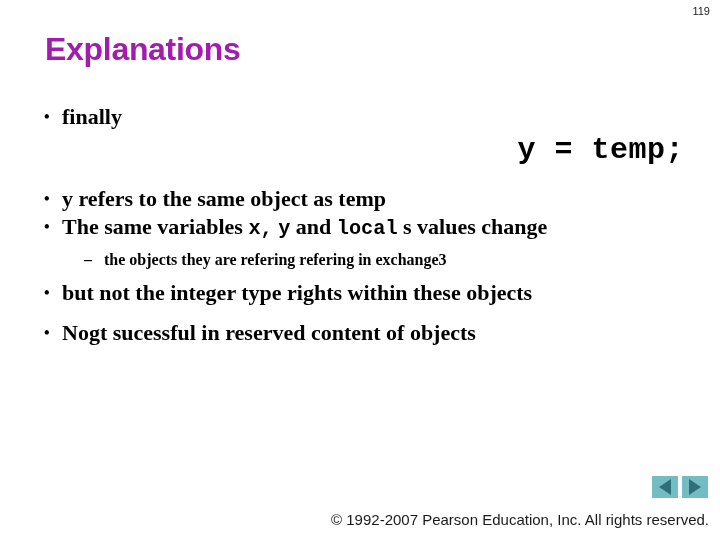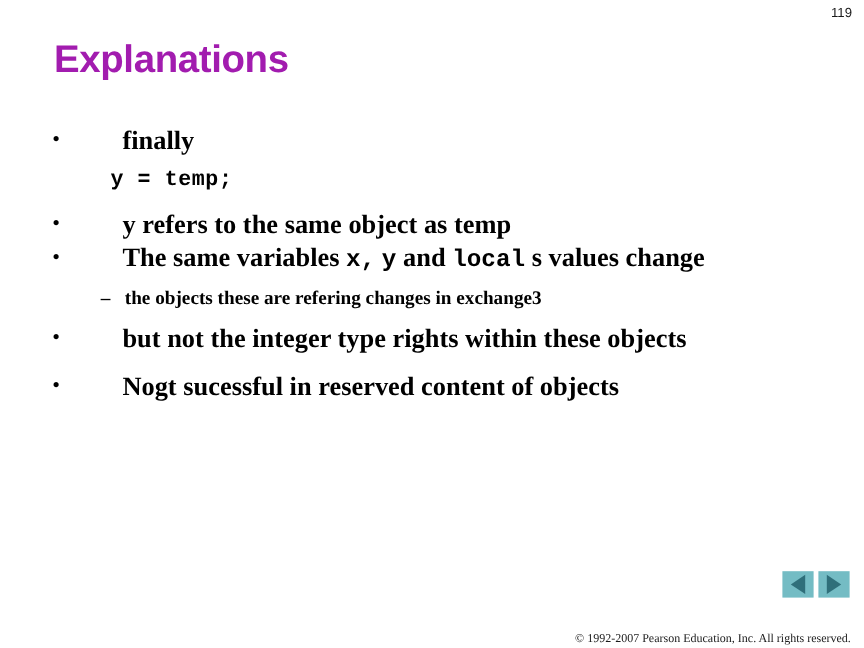--- a/index.html
+++ b/index.html
@@ -71,21 +71,20 @@
   }
   .lvl1 .marker {
     width: 18px;
     flex: 0 0 18px;
     text-align: left;
     font-size: 16px;
     line-height: 26px;
   }
   .lvl1 .btext {
     flex: 1 1 auto;
-    margin-left: 40px;
   }
 
   
   .lvl2 {
     font-size: 16px;
     line-height: 20px;
     margin-left: 40px;
     margin-bottom: 4px;
   }
   .lvl2 .marker {
@@ -96,28 +95,29 @@
   }
 
   
   .mono {
     font-family: "Liberation Mono", "DejaVu Sans Mono", monospace;
     font-weight: bold;
     font-size: 0.92em;
   }
 
   .code-line {
-    margin: 6px 0 10px 48px;
+    margin: 6px 0 22px 48px;
     font-family: "Liberation Mono", "DejaVu Sans Mono", monospace;
     font-weight: bold;
-    font-size: 18px;
+    font-size: 30px;
     line-height: 28px;
     letter-spacing: 0.5px;
     color: #000000;
     white-space: pre;
+    text-align: right;
   }
 
   .gap-sm { height: 6px; }
   .gap-md { height: 12px; }
 
   
   .nav-buttons {
     position: absolute;
     right: 12px;
     bottom: 42px;
@@ -139,23 +139,23 @@
     border-top: 8px solid transparent;
     border-bottom: 8px solid transparent;
   }
   .tri-left  { border-right: 12px solid #2f6f7a; }
   .tri-right { border-left: 12px solid #2f6f7a; }
 
   
   .copyright {
     position: absolute;
     right: 11px;
-    bottom: 2px;
-    font-family: Liberation Serif, serif;
-    font-size: 10px;
+    bottom: 12px;
+    font-family: Liberation Sans, sans-serif;
+    font-size: 15px;
     color: #1a1a1a;
     white-space: nowrap;
   }
 </style>
 </head>
 <body>
 
 <div class="slide">
 
   <div class="page-number">119</div>
@@ -178,21 +178,21 @@
 
     <div class="bullet-row lvl1">
       <span class="marker">•</span>
       <span class="btext"><span>The same variables </span><span class="mono">x,</span><span>  </span><span class="mono">y</span><span> and </span><span class="mono">local</span><span> s values change</span></span>
     </div>
 
     <div class="gap-sm"></div>
 
     <div class="bullet-row lvl2">
       <span class="marker">–</span>
-      <span class="btext"><span>the objects these are refering changes in exchange3</span></span>
+      <span class="btext"><span>the objects they are refering refering in exchange3</span></span>
     </div>
 
     <div class="gap-sm"></div>
 
     <div class="bullet-row lvl1">
       <span class="marker">•</span>
       <span class="btext"><span>but not the integer type rights within these objects</span></span>
     </div>
 
     <div class="gap-md"></div>

